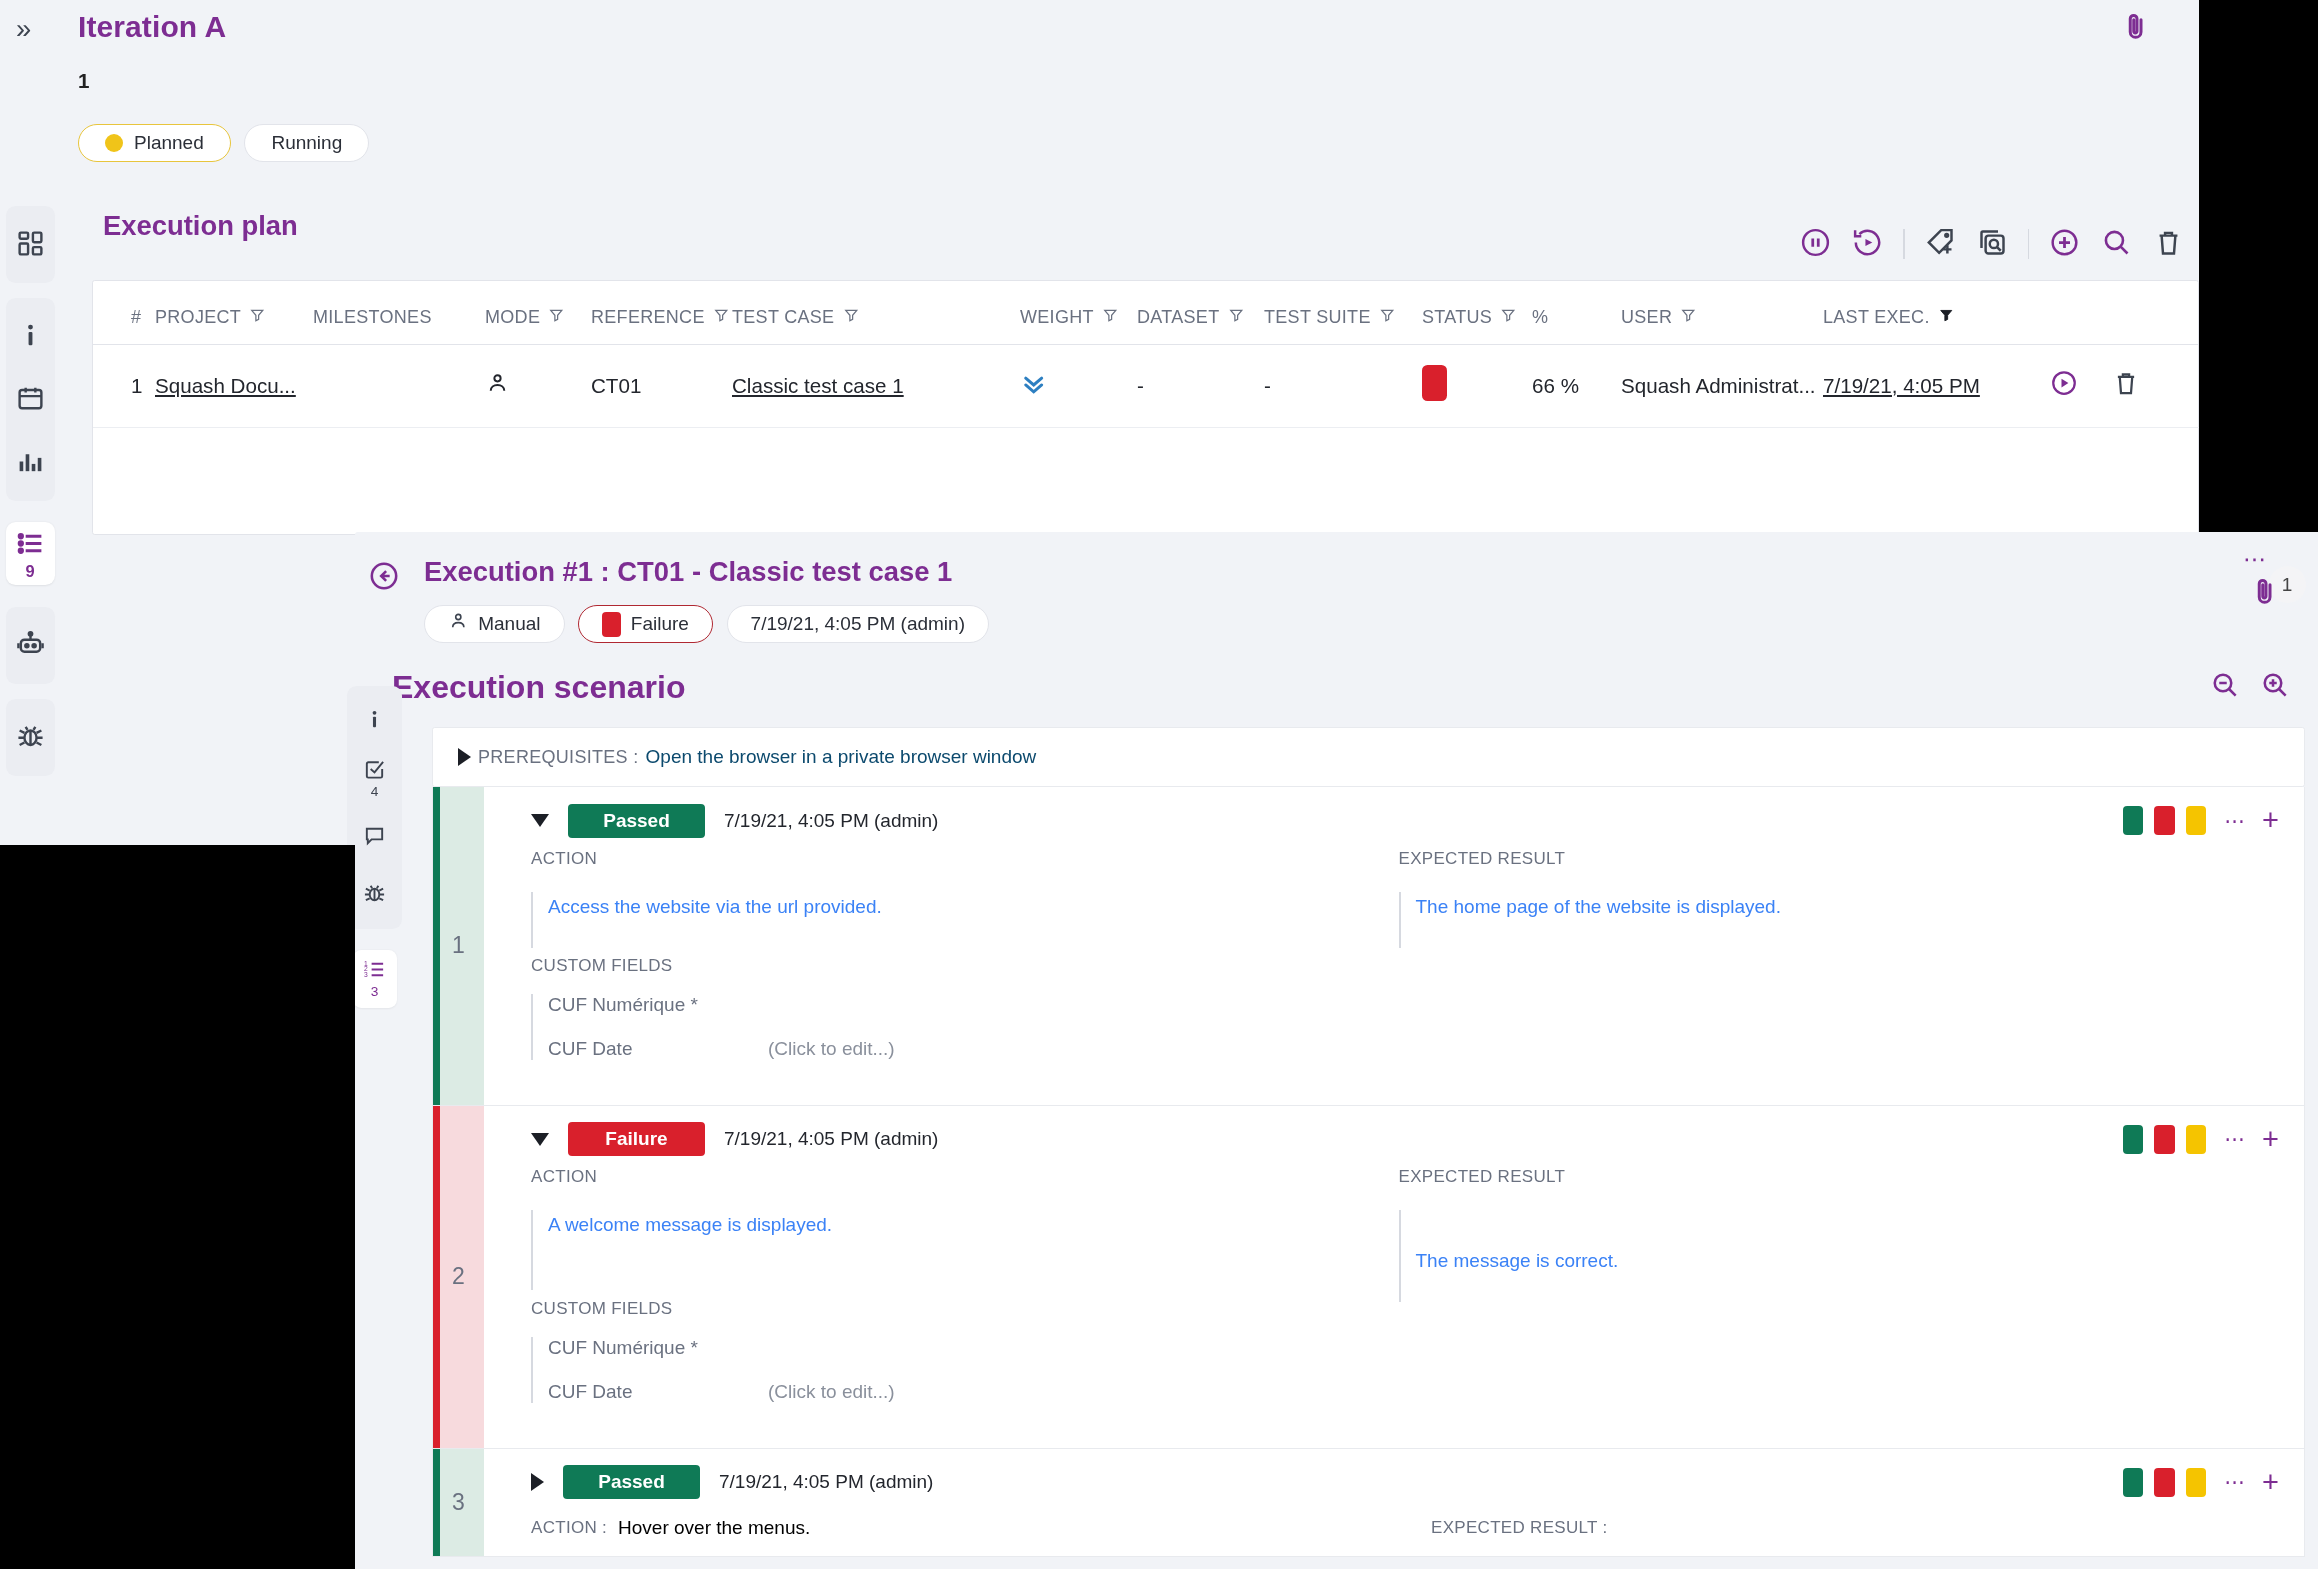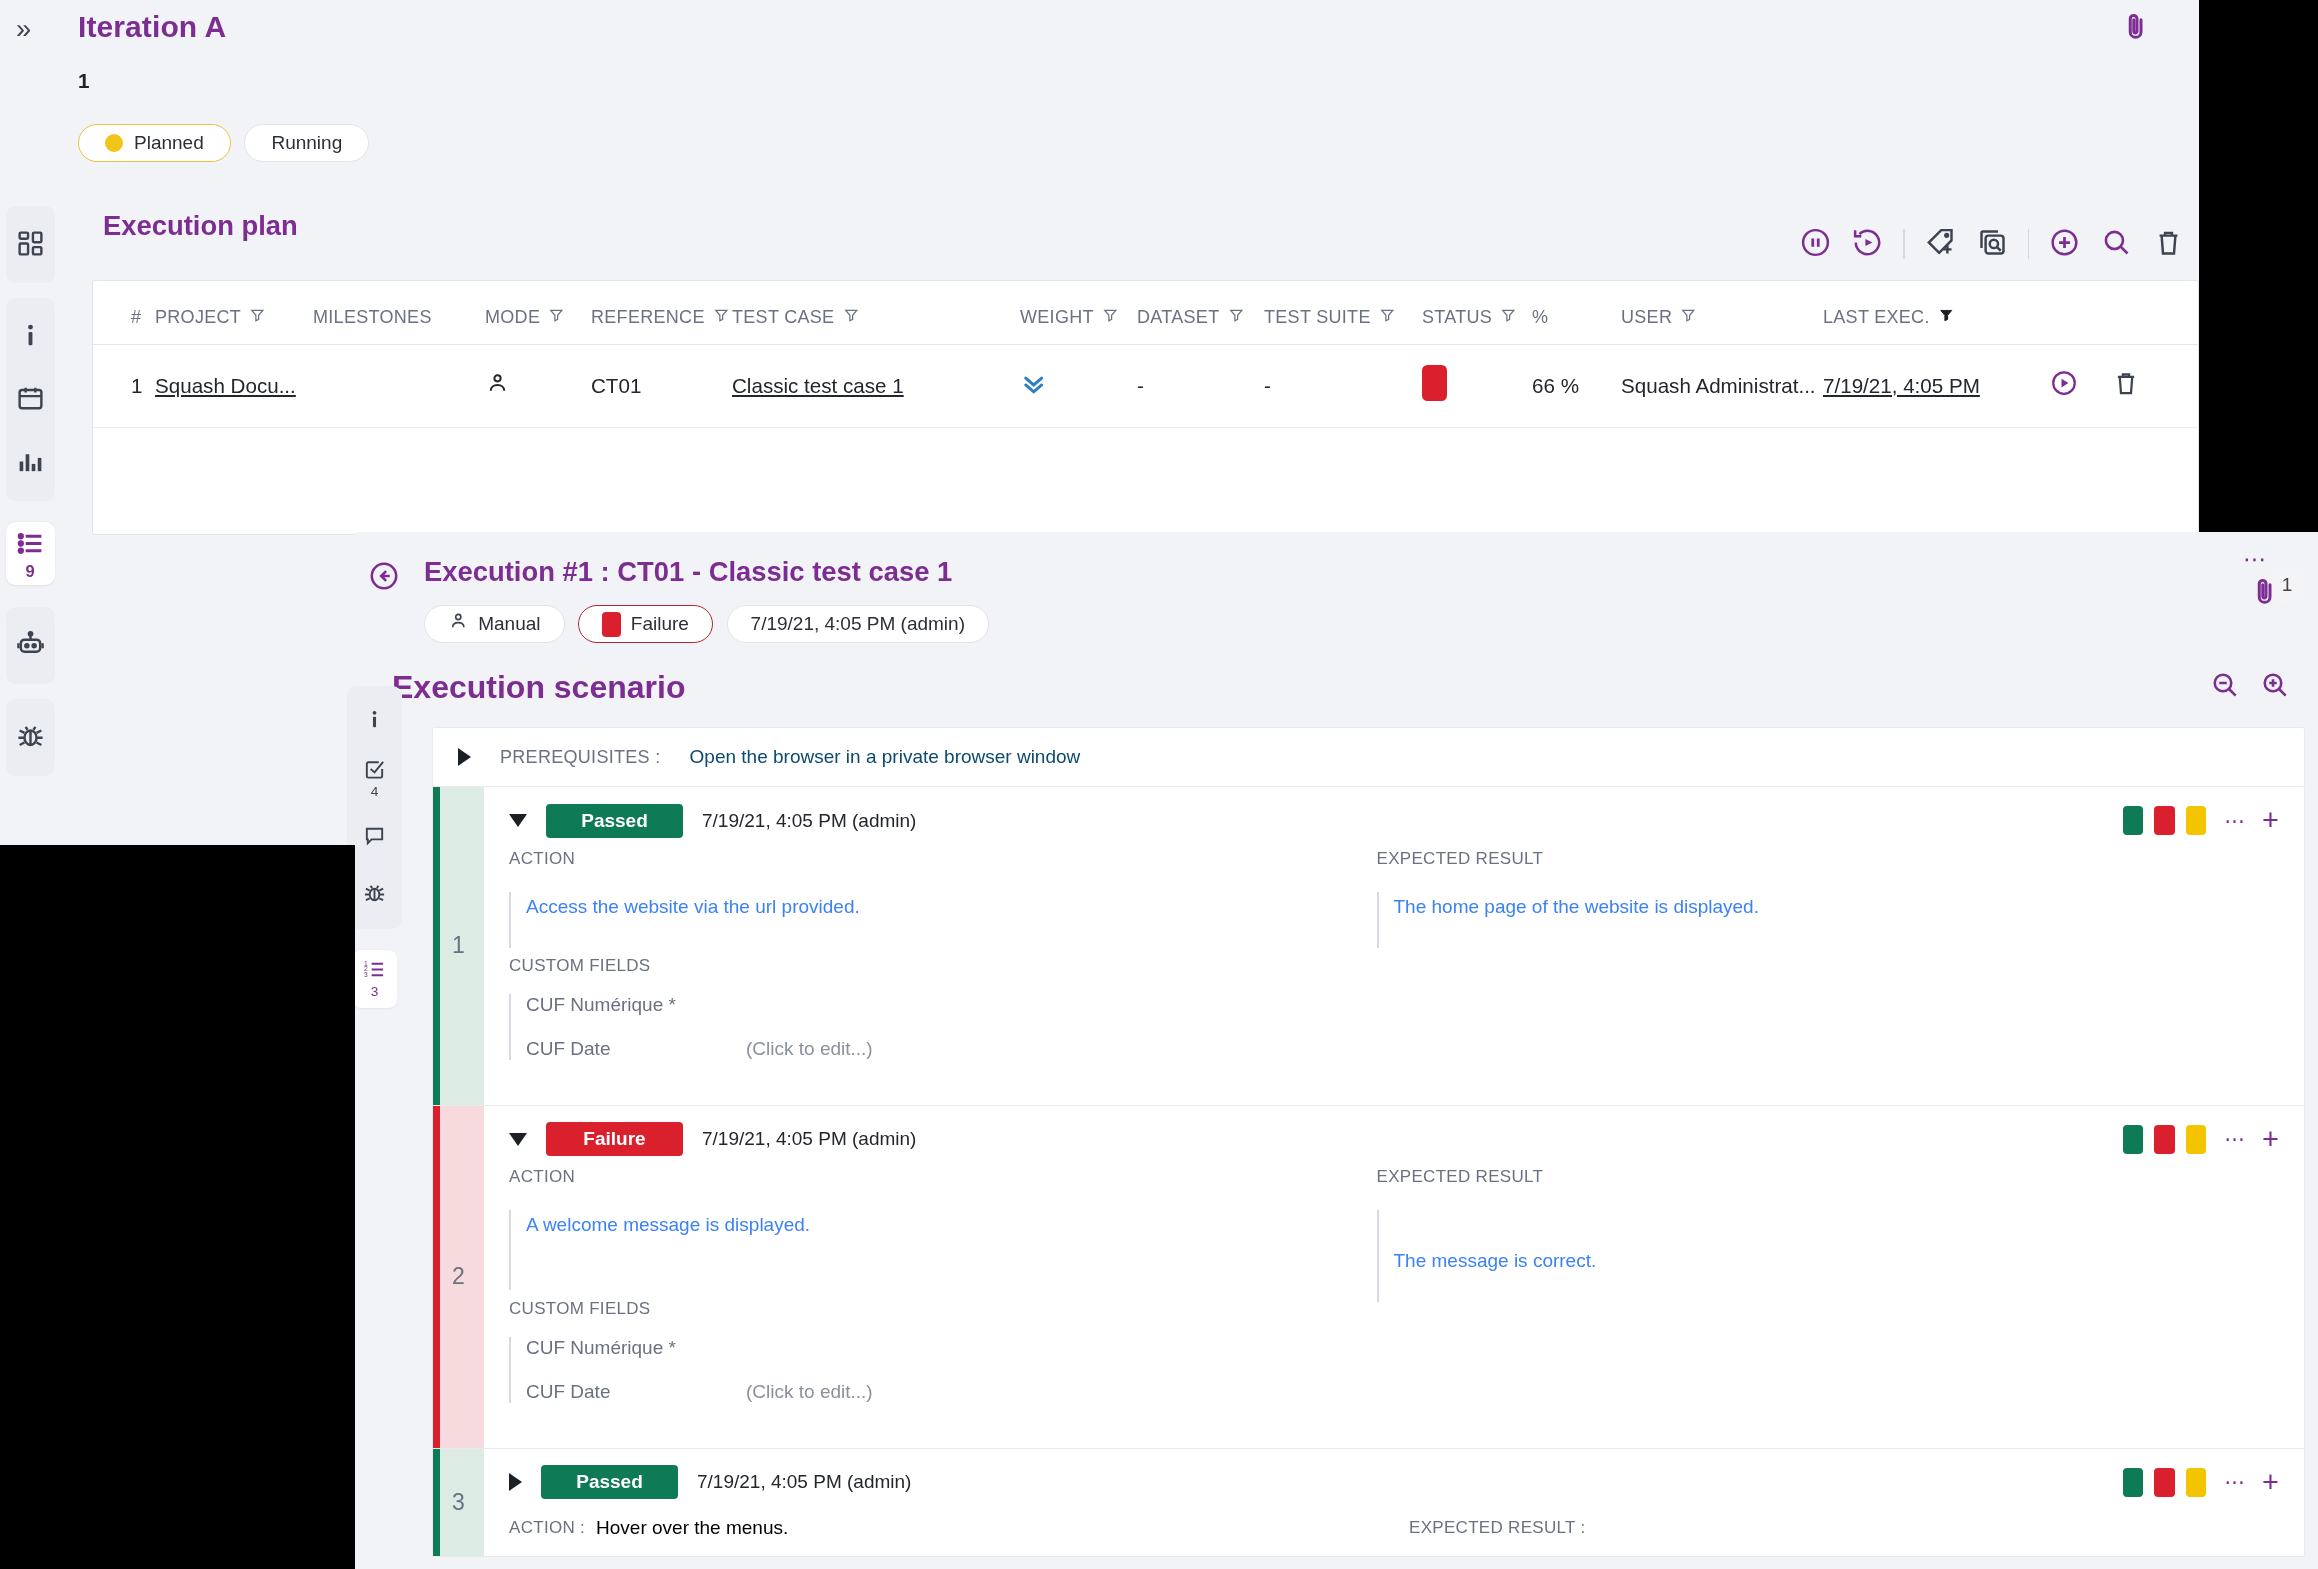--- a/index.html
+++ b/index.html
@@ -76,37 +76,37 @@
   .inner-rail { position: absolute; left: 347px; top: 686px; width: 55px; }
   .ir-group { background: #ebedf2; border-radius: 9.6px; padding: 5.5px 0; margin-bottom: 15px; }
   .ir-btn { width: 44px; height: 58px; margin: 0 5.5px; display: flex; flex-direction: column;
             align-items: center; justify-content: center; color: #3d4450; }
   .ir-btn.active { background: #fff; border-radius: 8.2px; color: #7d2d92; box-shadow: 0 0.7px 2.1px rgba(0,0,0,.06); }
   .ir-badge { font-size: 13.7px; line-height: 1; margin-top: 1.4px; }
 
   
   .steps { position: absolute; left: 432px; top: 727px; width: 1873px; }
   .prereq { background: #fff; border: 0.7px solid #e8eaee; border-radius: 2.7px; height: 60px;
-            display: flex; align-items: center; padding: 0 25px; gap: 29px; text-align: center; }
+            display: flex; align-items: center; padding: 0 25px; gap: 7px; text-align: center; }
   .prereq-label { font-size: 18px; color: #6a7180; letter-spacing: 0.3px; }
   .prereq-text { font-size: 19px; color: #0c4a6e; }
   .tri { width: 0; height: 0; border-top: 9px solid transparent; border-bottom: 9px solid transparent;
          border-left: 13px solid #1c1f26; }
   .tri-down { width: 0; height: 0; border-left: 9px solid transparent; border-right: 9px solid transparent;
               border-top: 13px solid #1c1f26; }
 
   .step { display: flex; background: #fff; border: 0.7px solid #e8eaee; border-top: none; position: relative; }
   .step-rail { width: 51px; flex: 0 0 51px; display: flex; align-items: center; justify-content: center;
                font-size: 23px; color: #6a7180; position: relative; }
   .step-rail::before { content: ""; position: absolute; left: 0; top: 0; bottom: 0; width: 6.9px; }
   .step.pass .step-rail { background: #dcebe4; }
   .step.pass .step-rail::before { background: #0f7a56; }
   .step.fail .step-rail { background: #f7dadd; }
   .step.fail .step-rail::before { background: #d9202c; }
-  .step-body { flex: 1; padding: 16.5px 25px 23px 25px; }
+  .step-body { flex: 1; padding: 16.5px 25px 23px 25px; margin-left: 22px; }
   .step-top { display: flex; align-items: center; gap: 19px; }
   .badge { height: 34px; min-width: 137px; border-radius: 4.1px; color: #fff; font-size: 19px; font-weight: 700;
            display: flex; align-items: center; justify-content: center; }
   .badge.pass { background: #0f7a56; }
   .badge.fail { background: #d9202c; }
   .step-date { font-size: 19px; color: #23262d; }
   .step-tools { margin-left: auto; display: flex; align-items: center; gap: 11px; }
   .cube { width: 20.6px; height: 29px; border-radius: 4.1px; }
   .cube.g { background: #0f7a56; } .cube.r { background: #d9202c; } .cube.y { background: #f5c400; }
   .kebab { color: #7d2d92; font-size: 20.6px; letter-spacing: 2.1px; margin-left: 6.9px; }

